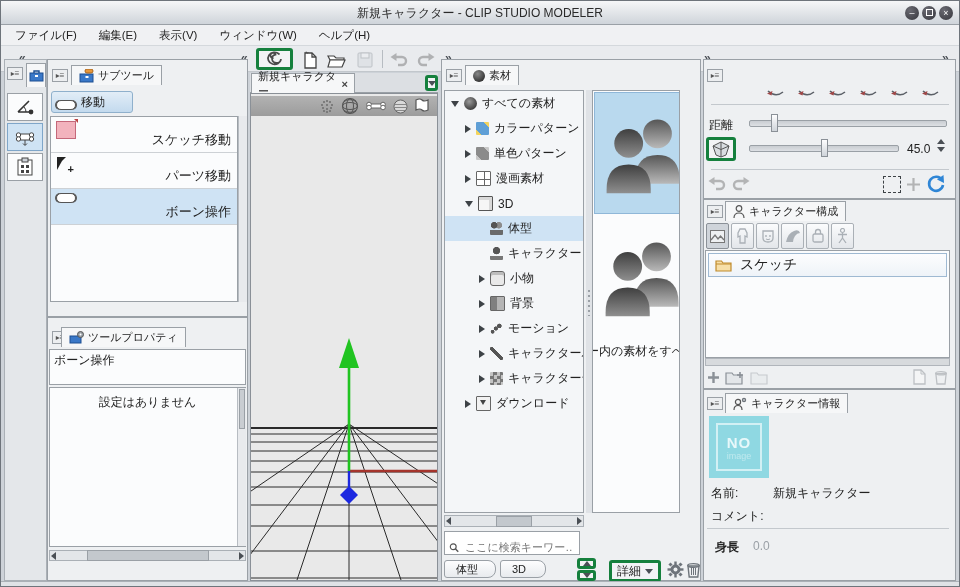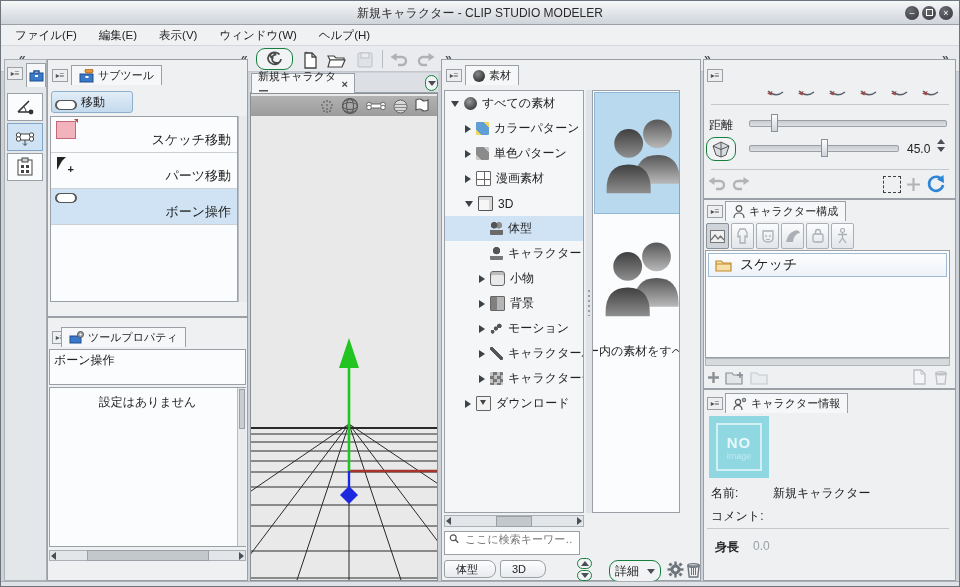--- a/index.html
+++ b/index.html
@@ -9,21 +9,21 @@
   .titlebar{left:0;top:0;width:958px;height:24px;background:linear-gradient(#f6f7f8,#cfd4da);border-bottom:1px solid #9aa0a6;}
   .title{left:0;top:4px;width:958px;text-align:center;font-size:12px;color:#2a2a2a;}
   .winbtns{right:6px;top:5px;display:flex;gap:3px;}
   .wbtn{width:14px;height:14px;border-radius:50%;background:radial-gradient(circle at 35% 30%,#6a6a72,#36363c);color:#fff;font-size:9px;line-height:14px;text-align:center;}
   
   .menubar{left:0;top:24px;width:958px;height:21px;background:#f0f1f3;border-bottom:1px solid #d4d8dc;display:flex;align-items:center;padding-left:14px;gap:22px;}
   .menubar span{font-size:11.5px;}
   
   .toolrow{left:0;top:45px;width:958px;height:26px;background:#e9ebee;border-bottom:1px solid #c2c7cc;}
   .chev{font-size:12px;color:#4a4f55;font-weight:bold;}
-  .tbtn{height:22px;display:inline-flex;align-items:center;justify-content:center;background:#f2f3f5;border:1px solid #15803d;border-radius:9px;}
+  .tbtn{height:22px;display:inline-flex;align-items:center;justify-content:center;background:#f2f3f5;border:3px solid #15803d;border-radius:3px;}
   .tbtn.flat{background:transparent;border-color:transparent;}
   .dim{opacity:.38;}
   
   .tabrow{display:flex;align-items:flex-end;gap:1px;}
   .ptab{display:flex;align-items:center;gap:4px;background:#f6f7f8;border:1px solid #9aa0a6;border-bottom:none;padding:2px 7px;height:20px;font-size:11px;}
   .ptab.inactive{background:#dcdfe3;color:#8b9097;}
   .pmenu{width:16px;height:13px;border:1px solid #9aa0a6;background:#eceef0;color:#555;font-size:8px;line-height:12px;text-align:center;}
   
   .panel{background:#eef0f2;border:1px solid #9aa0a6;}
   .whitebox{background:#fbfcfd;border:1px solid #9aa0a6;}
@@ -436,21 +436,21 @@
     </div>
     <div style="position:absolute;left:-6px;top:252px;width:130px;white-space:nowrap;font-size:12px;color:#222">ー内の素材をすべ</div>
   </div>
 
   <div class="abs scrollbar-h" style="left:443px;top:514px;width:140px;height:12px">
     <span class="tri-l-s"></span>
     <div class="sb-thumb" style="width:34px"></div>
     <span class="tri-r-s"></span>
   </div>
 
-  <div class="abs" style="left:443px;top:530px;width:136px;height:24px;background:#fff;border:1px solid #9aa0a6;display:flex;align-items:flex-start;gap:4px;padding:0 4px">
+  <div class="abs" style="left:443px;top:530px;width:136px;height:24px;background:#fff;border:1px solid #9aa0a6;display:flex;align-items:flex-end;gap:4px;padding:0 4px">
     <svg width="13" height="13" viewBox="0 0 13 13">
         <circle cx="5.5" cy="5.5" r="3.8" fill="none" stroke="#555" stroke-width="1.5"></circle>
         <line x1="8.5" y1="8.5" x2="12" y2="12" stroke="#555" stroke-width="1.8"></line>
       </svg>
     <input style="border: none; outline: none; width: 108px; font-size: 11px; font-family: &quot;Liberation Sans&quot;, sans-serif; background: transparent;" placeholder="ここに検索キーワー…">
   </div>
 
   <div class="abs tagbtn" style="left:443px;top:559px;width:52px">
       <span>体型</span>
     </div>

